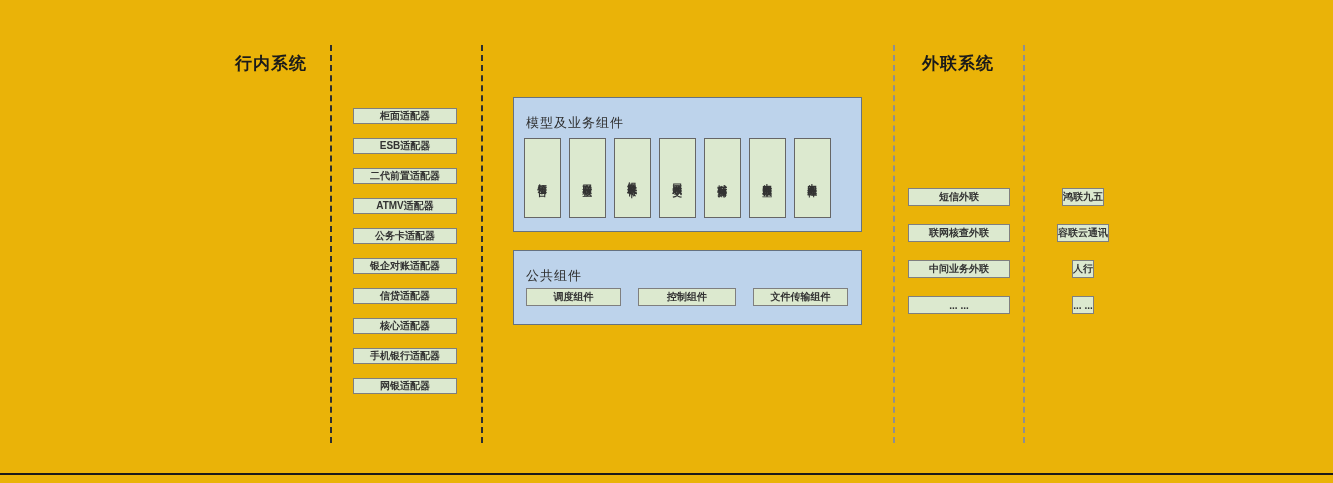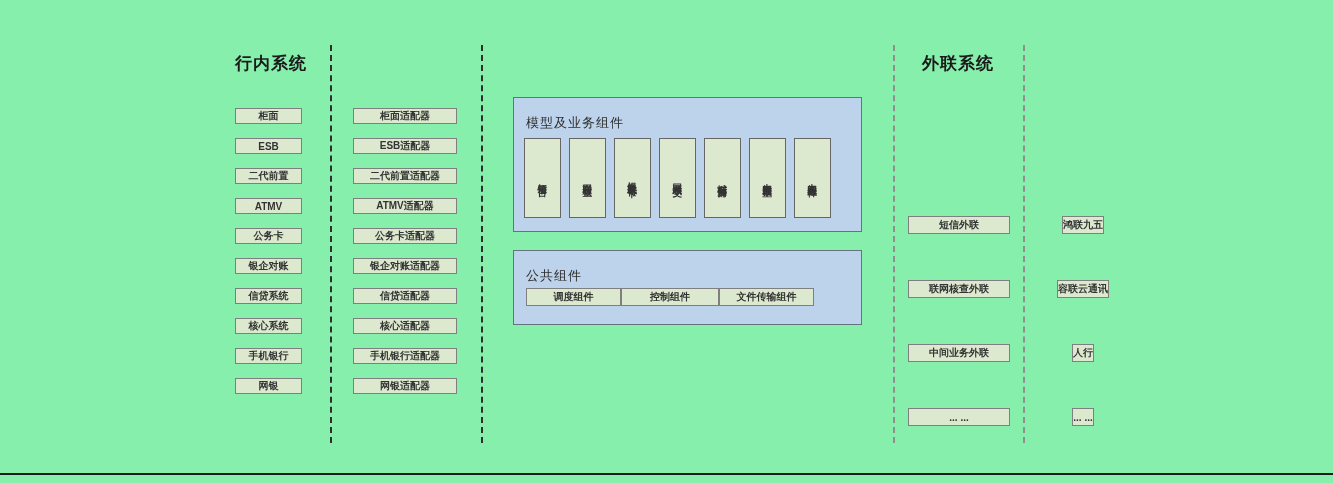--- a/index.html
+++ b/index.html
@@ -1,19 +1,19 @@
 <!DOCTYPE html>
 <html><head>
 <meta charset="utf-8">
 <style>
   html,body{margin:0;padding:0;background:#ffffff;}
   #canvas{
     position:relative;
     width:1333px;height:483px;
-    background:#86efac;
+    background:#eab308;
     font-family:"Liberation Sans", sans-serif;
     overflow:hidden;
   }
   .col-title{
     position:absolute;top:52px;height:22px;
     font-size:17px;font-weight:bold;color:#1a1a1a;
     text-align:center;letter-spacing:1px;white-space:nowrap;
   }
   .sep{
     position:absolute;top:45px;height:398px;width:0;
@@ -25,21 +25,21 @@
   }
   .gbox{
     box-sizing:border-box;
     background:#dce9cf;border:1px solid #7f7f7f;
     display:flex;align-items:center;justify-content:center;
     font-size:10px;font-weight:bold;color:#333333;
     white-space:nowrap;
   }
   .col1 .gbox{height:16px;}
   .col1{gap:14px;}
-  .colr .gbox{height:18px;margin-top:28px;}
+  .colr .gbox{height:18px;}
   .colr{gap:18px;}
   .panel{
     position:absolute;left:513px;width:349px;box-sizing:border-box;
     background:#bdd3eb;border:1.5px solid #667280;
   }
   .panel-label{
     position:absolute;left:12px;top:16px;
     font-size:13px;color:#2e2e2e;letter-spacing:1px;white-space:nowrap;
   }
   .vrow{
@@ -50,21 +50,21 @@
     box-sizing:border-box;width:37px;height:80px;
     background:#dce9cf;border:1.5px solid #666666;
     display:flex;align-items:center;justify-content:center;
   }
   .vbox span{
     writing-mode:vertical-rl;text-orientation:upright;
     font-size:9.5px;font-weight:bold;color:#333333;
     letter-spacing:1px;line-height:1;
   }
   .hrow{
-    position:absolute;left:12px;display:flex;flex-direction:row;
+    position:absolute;left:12px;display:flex;flex-direction:row;gap:17px;
   }
   .hrow .gbox{height:18px;}
   .w95{width:95px;} .w98{width:98px;}
   .bottom-rule{
     position:absolute;left:0;top:473px;width:1333px;height:2px;
     background:#1a1a1a;
   }
 </style>
 </head>
 <body>
@@ -73,32 +73,20 @@
 
   <div class="col-title" style="left:206px;width:130px;">行内系统</div>
   <div class="col-title" style="left:600px;width:175px;margin-top:44px;">微服务平台</div>
   <div class="col-title" style="left:898px;width:120px;">外联系统</div>
 
   <div class="sep" style="left:330px;"></div>
   <div class="sep" style="left:481px;"></div>
   <div class="sep gray" style="left:893px;"></div>
   <div class="sep gray" style="left:1023px;"></div>
 
-  <div class="vstack col1" style="left:235px;top:108px;width:67px;">
-    <div class="gbox">柜面</div>
-    <div class="gbox">ESB</div>
-    <div class="gbox">二代前置</div>
-    <div class="gbox">ATMV</div>
-    <div class="gbox">公务卡</div>
-    <div class="gbox">银企对账</div>
-    <div class="gbox">信贷系统</div>
-    <div class="gbox">核心系统</div>
-    <div class="gbox">手机银行</div>
-    <div class="gbox">网银</div>
-  </div>
 
   <div class="vstack col1" style="left:353px;top:108px;width:104px;">
     <div class="gbox">柜面适配器</div>
     <div class="gbox">ESB适配器</div>
     <div class="gbox">二代前置适配器</div>
     <div class="gbox">ATMV适配器</div>
     <div class="gbox">公务卡适配器</div>
     <div class="gbox">银企对账适配器</div>
     <div class="gbox">信贷适配器</div>
     <div class="gbox">核心适配器</div>

